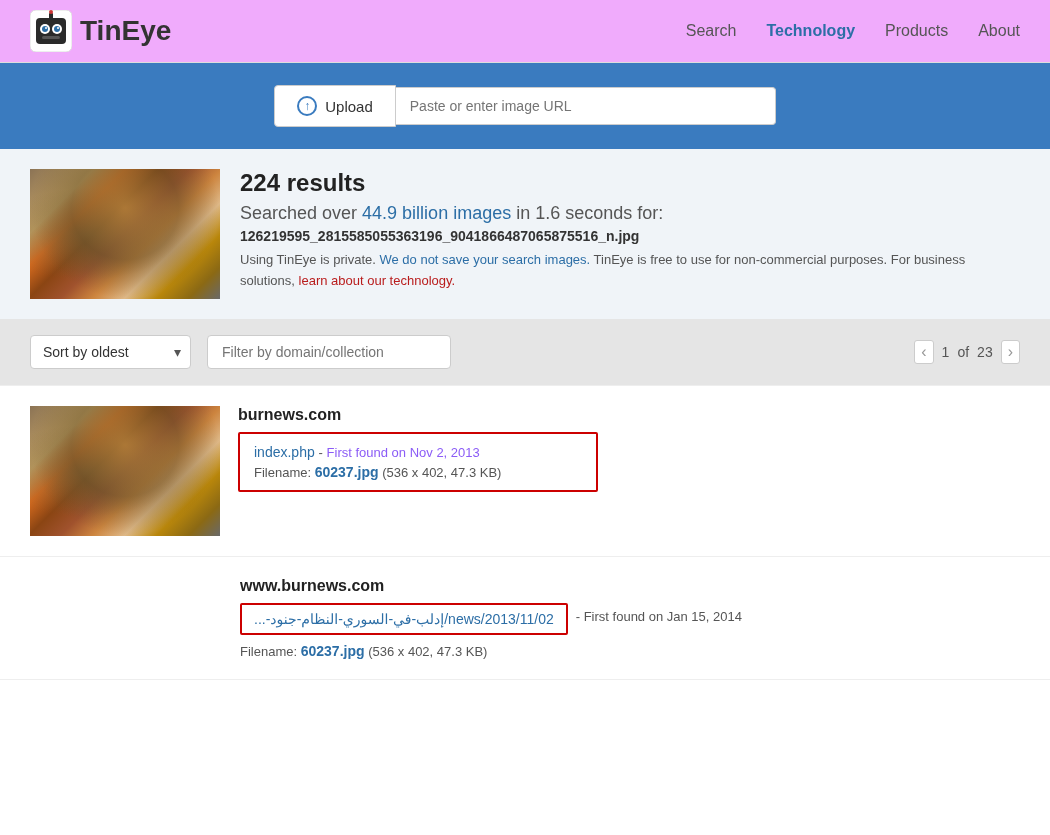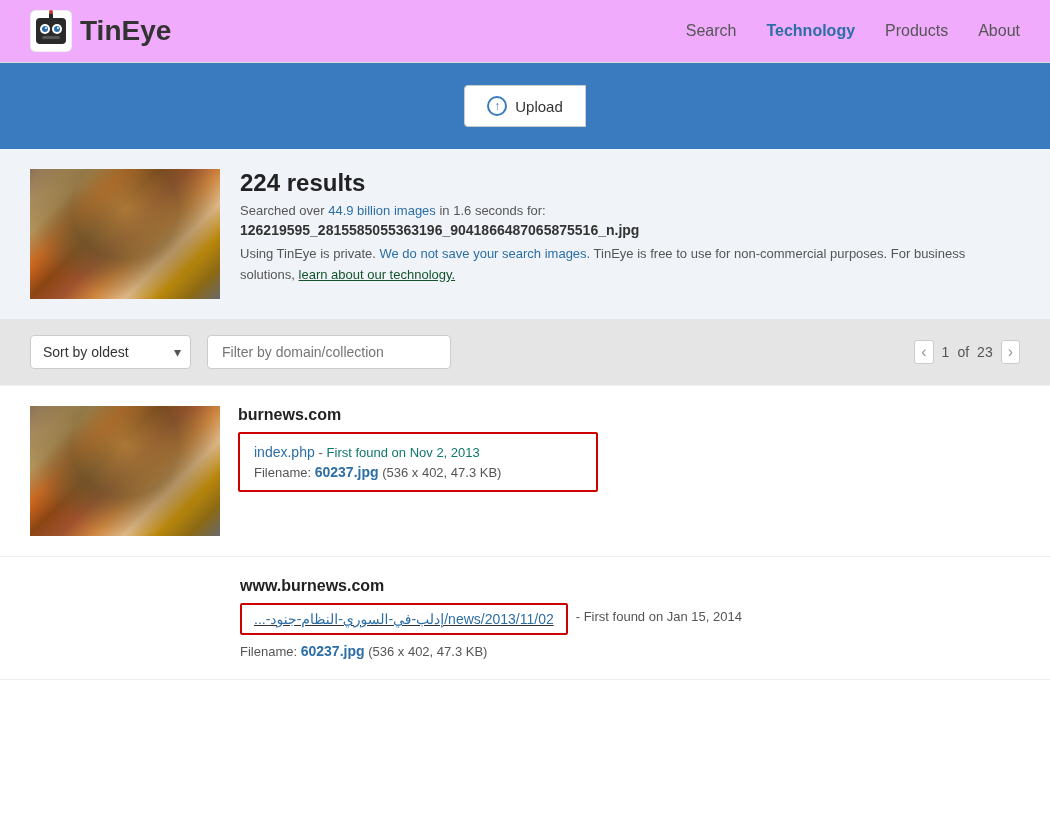--- a/index.html
+++ b/index.html
@@ -100,21 +100,21 @@
     .results-info {
       flex: 1;
     }
     .results-count {
       font-size: 24px;
       font-weight: bold;
       color: #222;
       margin-bottom: 6px;
     }
     .results-subtitle {
-      font-size: 13px;
+      font-size: 18px;
       color: #555;
       margin-bottom: 4px;
     }
     .results-filename {
       font-size: 14px;
       font-weight: bold;
       color: #333;
       margin-bottom: 6px;
     }
     .results-privacy {
@@ -216,21 +216,21 @@
       display: inline-block;
       min-width: 360px;
     }
     .result-link {
       color: #2c6ea6;
       text-decoration: none;
       font-size: 14px;
     }
     .result-found {
       font-size: 13px;
-      color: #0f766e;
+      color: #8b5cf6;
       margin-top: 4px;
     }
     .result-filename {
       font-size: 13px;
       color: #555;
       margin-top: 4px;
     }
     .result-filename a, .result-filename span.link {
       color: #2c6ea6;
       font-weight: bold;
@@ -241,21 +241,20 @@
       display: flex;
       align-items: flex-start;
       gap: 8px;
       margin-bottom: 8px;
     }
     .second-result-box {
       border: 2px solid #cc0000;
       border-radius: 2px;
       padding: 6px 12px;
       display: inline-block;
-      text-decoration: underline;
     }
     .second-found {
       font-size: 13px;
       color: #555;
       padding-top: 6px;
       white-space: nowrap;
     }
 
     
     .smoke-img {
@@ -304,32 +303,33 @@
     <a class="nav-item">Products</a>
     <a class="nav-item">About</a>
   </nav>
 </div>
 
 <div class="search-bar">
   <button class="upload-btn">
     <span class="upload-icon-circle">↑</span>
     <span>Upload</span>
   </button>
+  <input class="url-input" type="text" placeholder="Paste or enter image URL" style="">
 </div>
 
 <div class="results-area">
   <div class="smoke-img"></div>
   <div class="results-info">
     <div class="results-count">224 results</div>
     <div class="results-subtitle">
       <span>Searched over </span><span style="color:#2c6ea6;">44.9 billion images</span><span> in 1.6 seconds for:</span>
     </div>
     <div class="results-filename">126219595_2815585055363196_9041866487065875516_n.jpg</div>
     <div class="results-privacy">
-      <span>Using TinEye is private. </span><span style="color:#2c6ea6;">We do not save your search images.</span><span> TinEye is free to use for non-commercial purposes. For business solutions, </span><span style="color:#14532d;text-decoration:underline;">learn about our technology.</span>
+      <span>Using TinEye is private. </span><span style="color:#2c6ea6;">We do not save your search images.</span><span> TinEye is free to use for non-commercial purposes. For business solutions, </span><span style="color:#b91c1c;">learn about our technology.</span>
     </div>
   </div>
 </div>
 
 <div class="controls-row">
   <div class="sort-wrapper">
     <select class="sort-select">
       <option>Sort by oldest</option>
       <option>Sort by newest</option>
       <option>Sort by best match</option>

